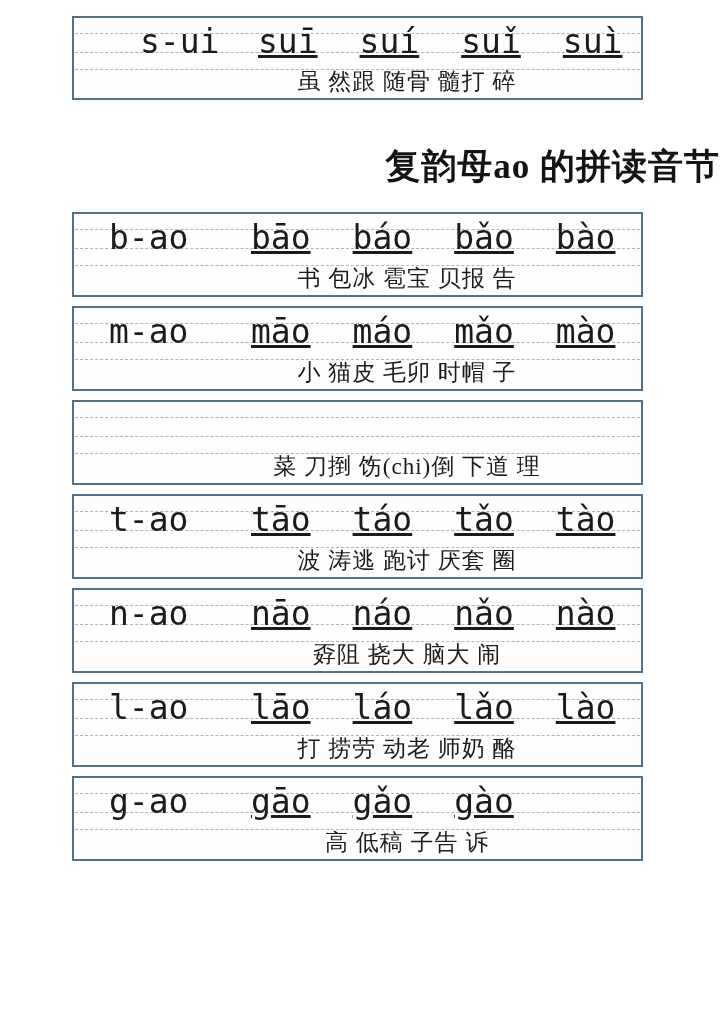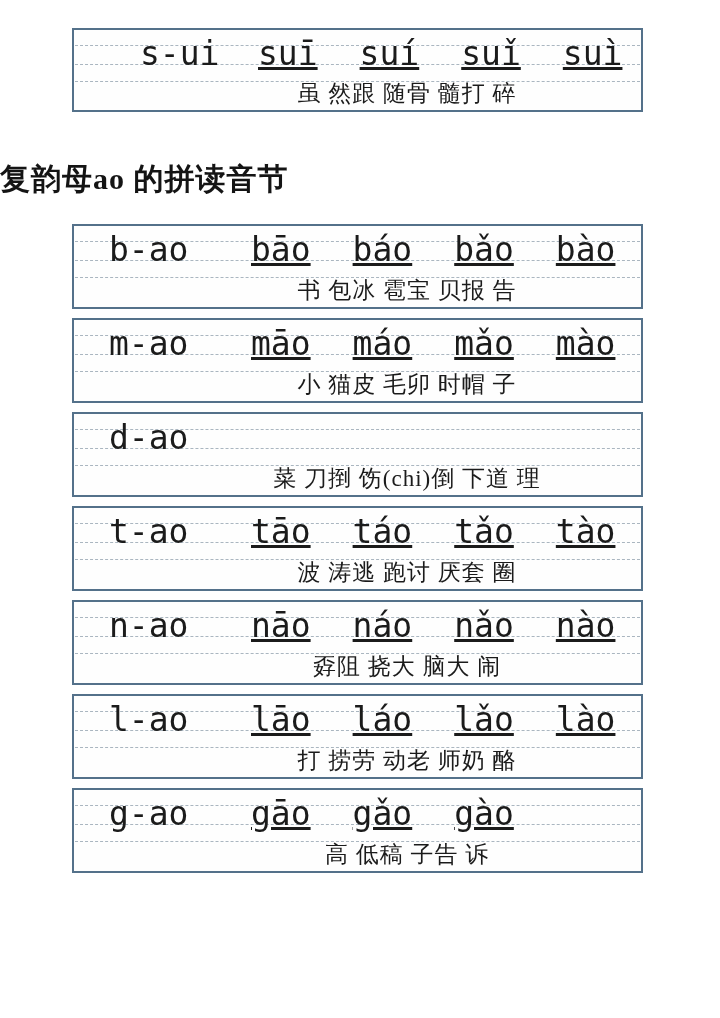--- a/index.html
+++ b/index.html
@@ -10,21 +10,21 @@
   body {
     width: 720px;
     height: 1018px;
     overflow: hidden;
     font-family: "Liberation Serif", "DejaVu Serif", serif;
     color: #1b1b1b;
   }
   .sheet {
     width: 720px;
     height: 1018px;
-    padding-top: 28px;
+    padding-top: 16px;
     box-sizing: border-box;
   }
   .pbox {
     position: relative;
     margin-left: 72px;
     width: 571px;
     height: 85px;
     border: 2px solid #54718a;
     box-sizing: border-box;
     background: #fefefe;
@@ -84,22 +84,22 @@
     font-size: 23px;
     line-height: 27px;
     color: #1b1b1b;
     white-space: pre;
     letter-spacing: 1px;
   }
   .word { flex: 0 0 auto; }
   
   .title {
     width: 720px;
-    text-align: left;
-    font-size: 30px;
+    text-align: right;
+    font-size: 35px;
     line-height: 44px;
     margin-top: 45px;
     margin-bottom: 23px;
     color: #141414;
     letter-spacing: 1px;
   }
 </style>
 </head>
 <body>
 
@@ -154,21 +154,20 @@
           </span>
     </div>
     <div class="wrow"><span class="word">小 猫</span><span class="word">皮 毛</span><span class="word">卯 时</span><span class="word">帽 子</span></div>
   </section>
 
   <section class="pbox">
     <span class="gl gl1"></span>
     <span class="gl gl2"></span>
     <span class="gl gl3"></span>
     <div class="prow">
-      <span class="plabel">d-ao</span>
     </div>
     <div class="wrow"><span class="word">菜 刀</span><span class="word">捯 饬(chi)</span><span class="word">倒 下</span><span class="word">道 理</span></div>
   </section>
 
   <section class="pbox">
     <span class="gl gl1"></span>
     <span class="gl gl2"></span>
     <span class="gl gl3"></span>
     <div class="prow">
       <span class="plabel">t-ao</span>

